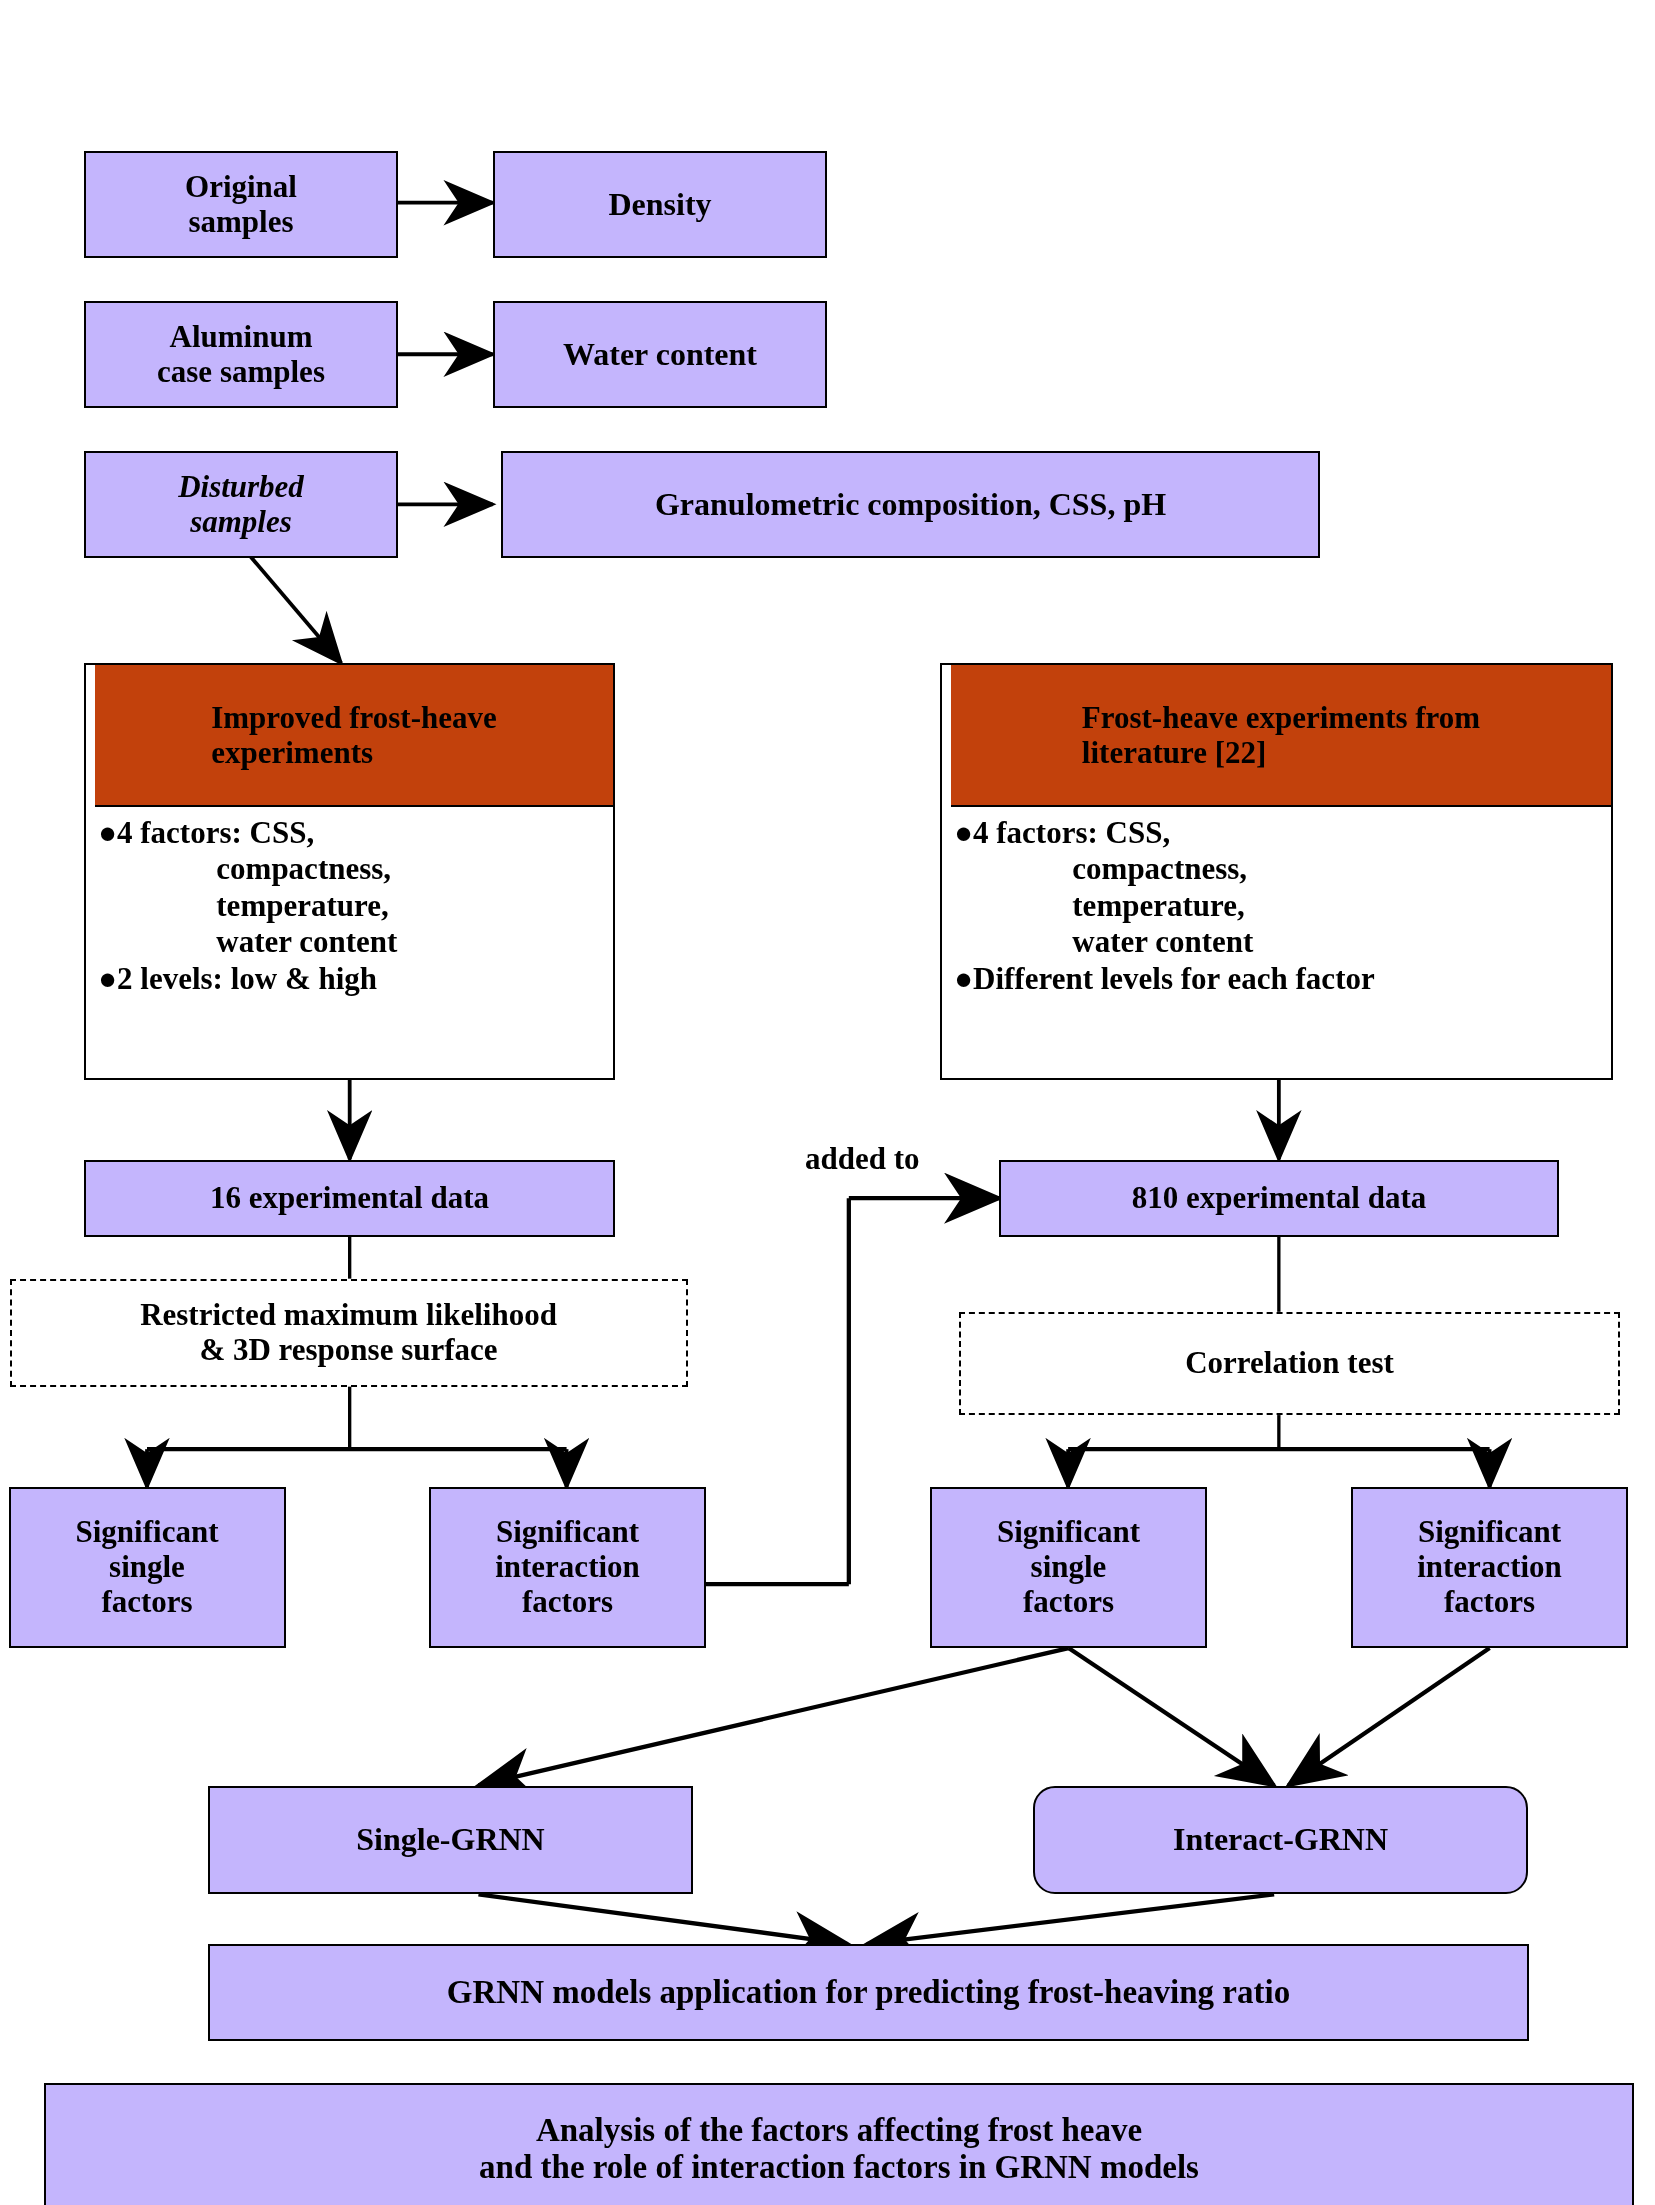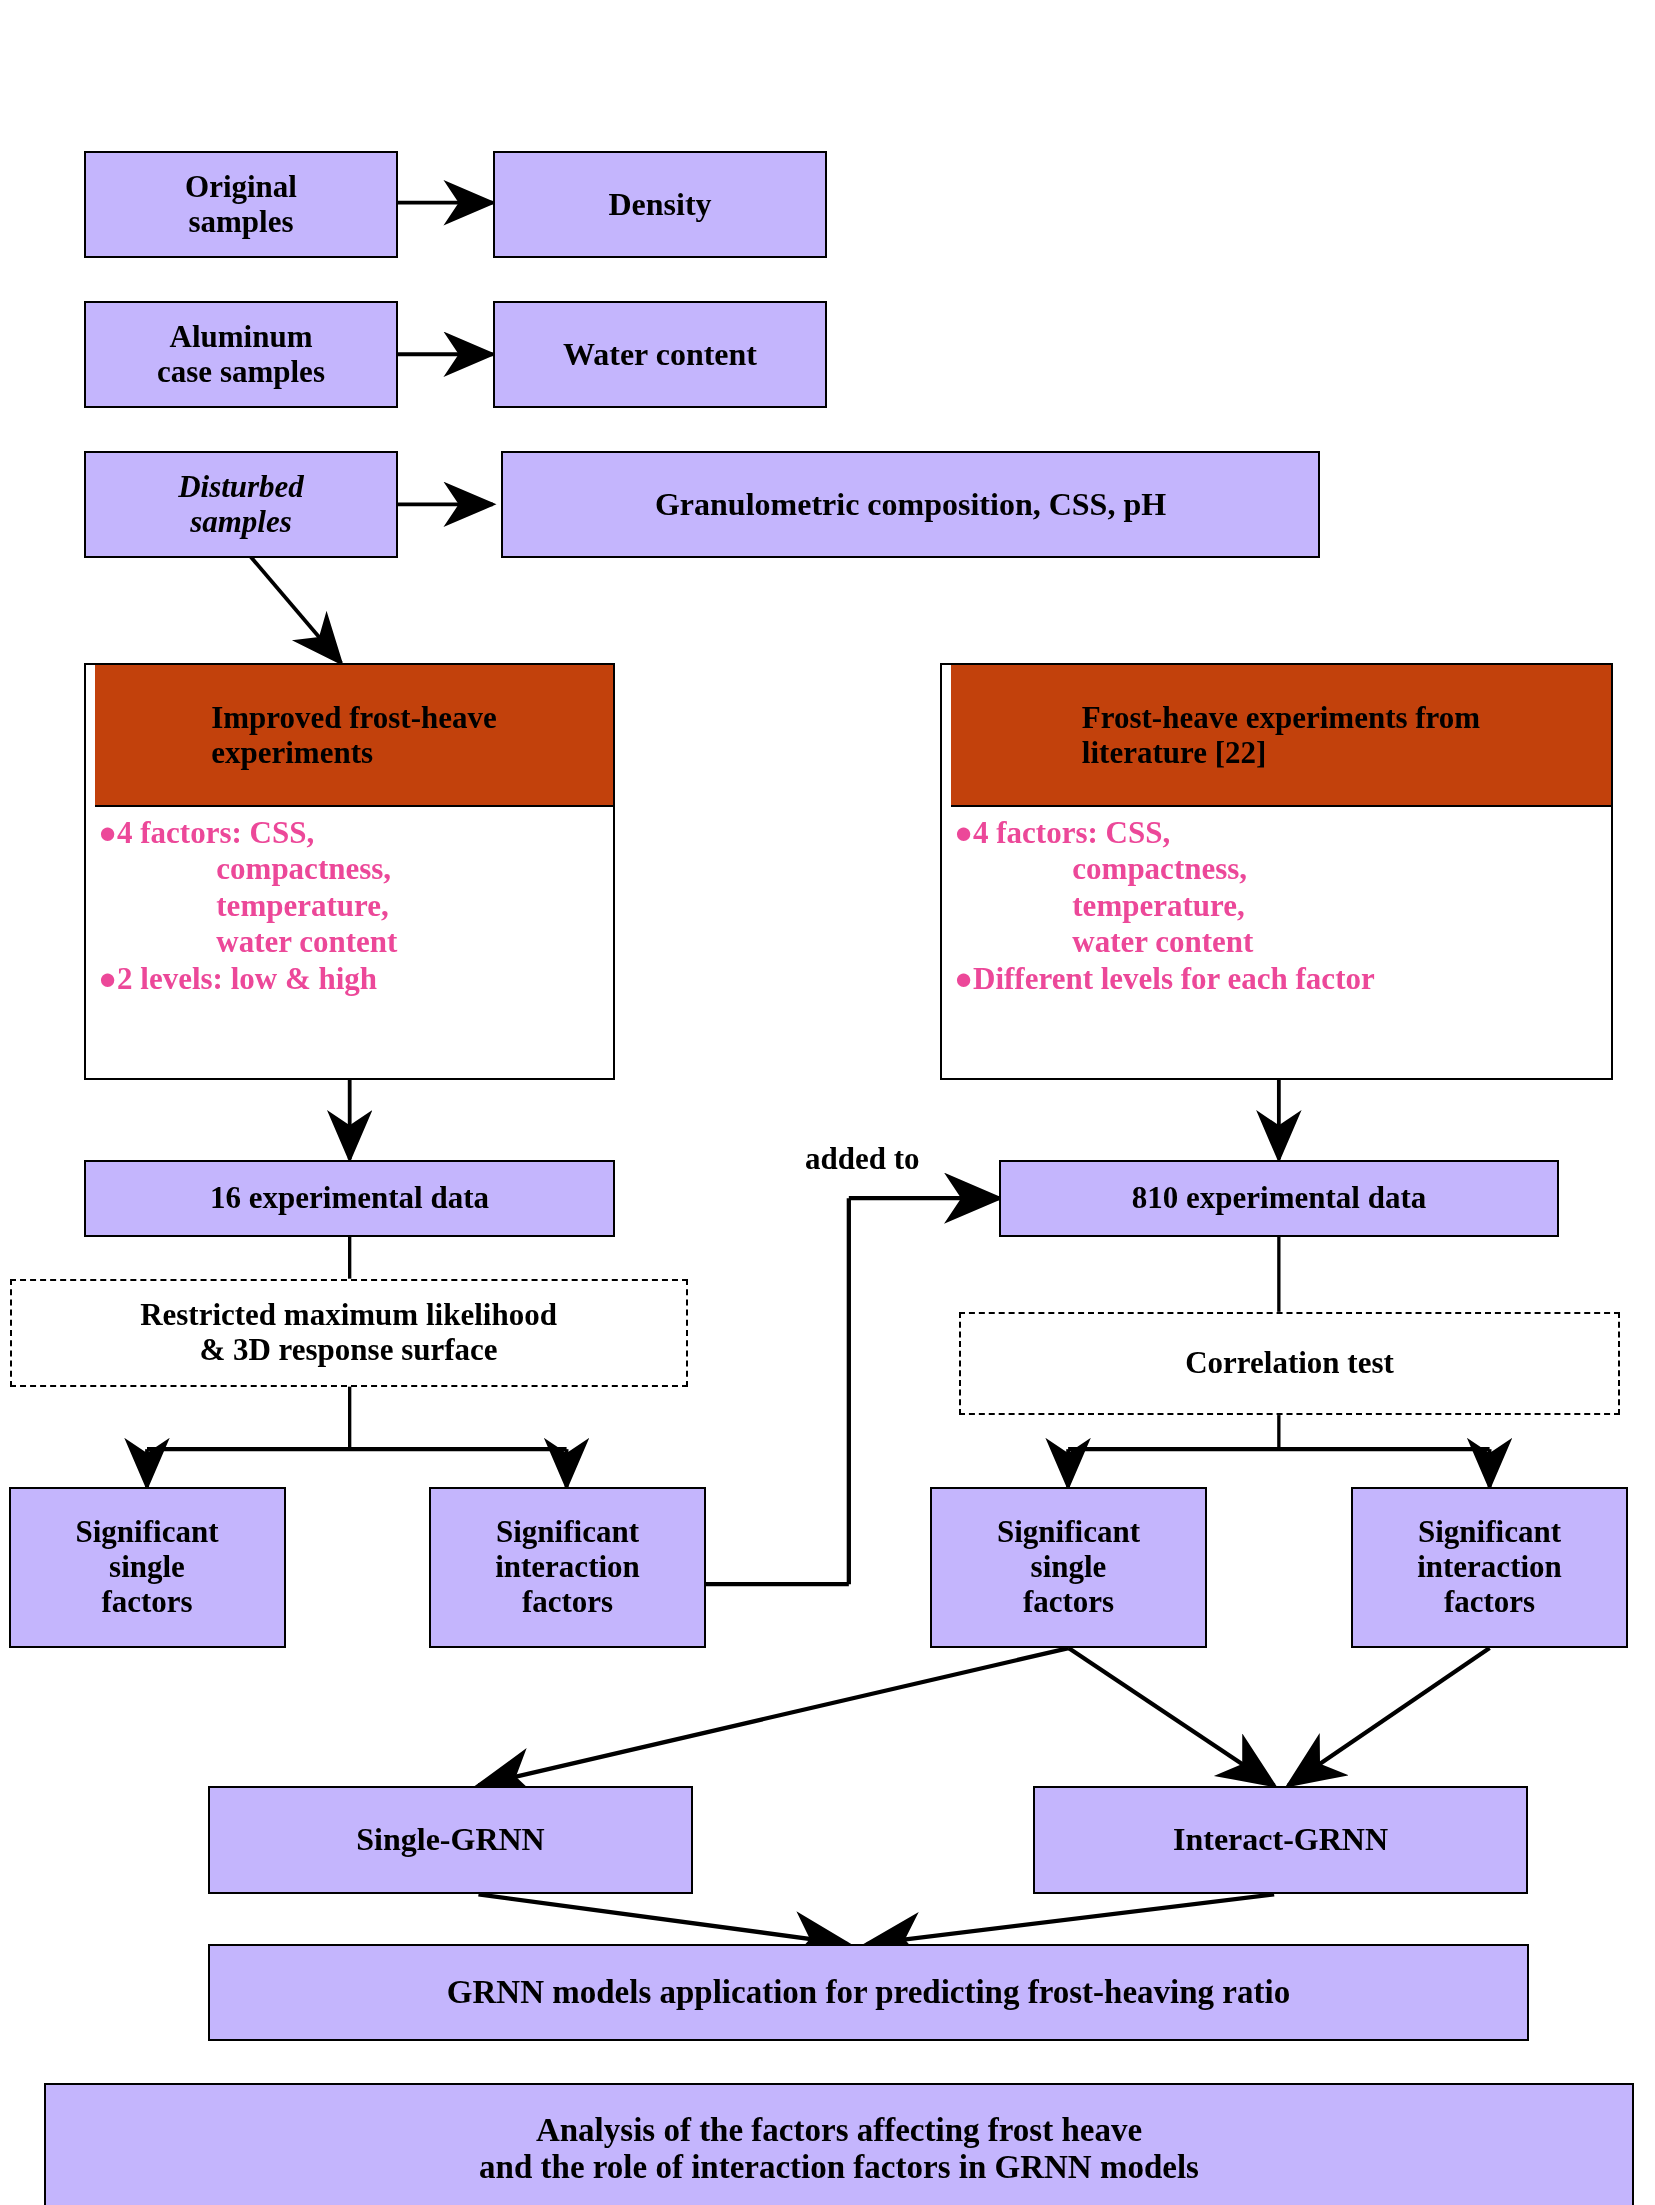--- a/index.html
+++ b/index.html
@@ -51,21 +51,21 @@
     align-items:center;
     justify-content:center;
     line-height:1.14;
     color:#000;
     margin-left:9px;
   }
   .hdr-body{
     flex:1;
     padding:7.6px 9.5px 4.7px 12.3px;
     font-weight:bold;
-    color:#ec4899;
+    color:#000000;
     line-height:1.18;
   }
   .bullet-line{display:block;white-space:pre;}
   .sub-line{display:block;white-space:pre;}
   svg.lines{
     position:absolute;left:0;top:0;
     width:1656px;height:2205px;
     pointer-events:none;
   }
   .lbl{
@@ -217,21 +217,21 @@
   </div>
   <div class="box" style="left:1351px;top:1487px;width:277px;height:161px;font-size:31px;white-space:pre-line;">
     <span>Significant
 interaction
 factors</span>
   </div>
 
   <div class="box" style="left:208px;top:1786px;width:485px;height:108px;font-size:32px;">
     <span>Single-GRNN</span>
   </div>
-  <div class="box" style="left:1033px;top:1786px;width:495px;height:108px;font-size:32px;">
+  <div class="box" style="left:1033px;top:1786px;width:495px;height:108px;font-size:32px;border-radius:22px;">
     <span>Interact-GRNN</span>
   </div>
 
   <div class="box" style="left:208px;top:1944px;width:1321px;height:97px;font-size:33px;">
     <span>GRNN models application for predicting frost-heaving ratio</span>
   </div>
 
   <div class="box" style="left:44px;top:2083px;width:1590px;height:132px;font-size:33px;white-space:pre-line;">
     <span>Analysis of the factors affecting frost heave
 and the role of interaction factors in GRNN models</span>

